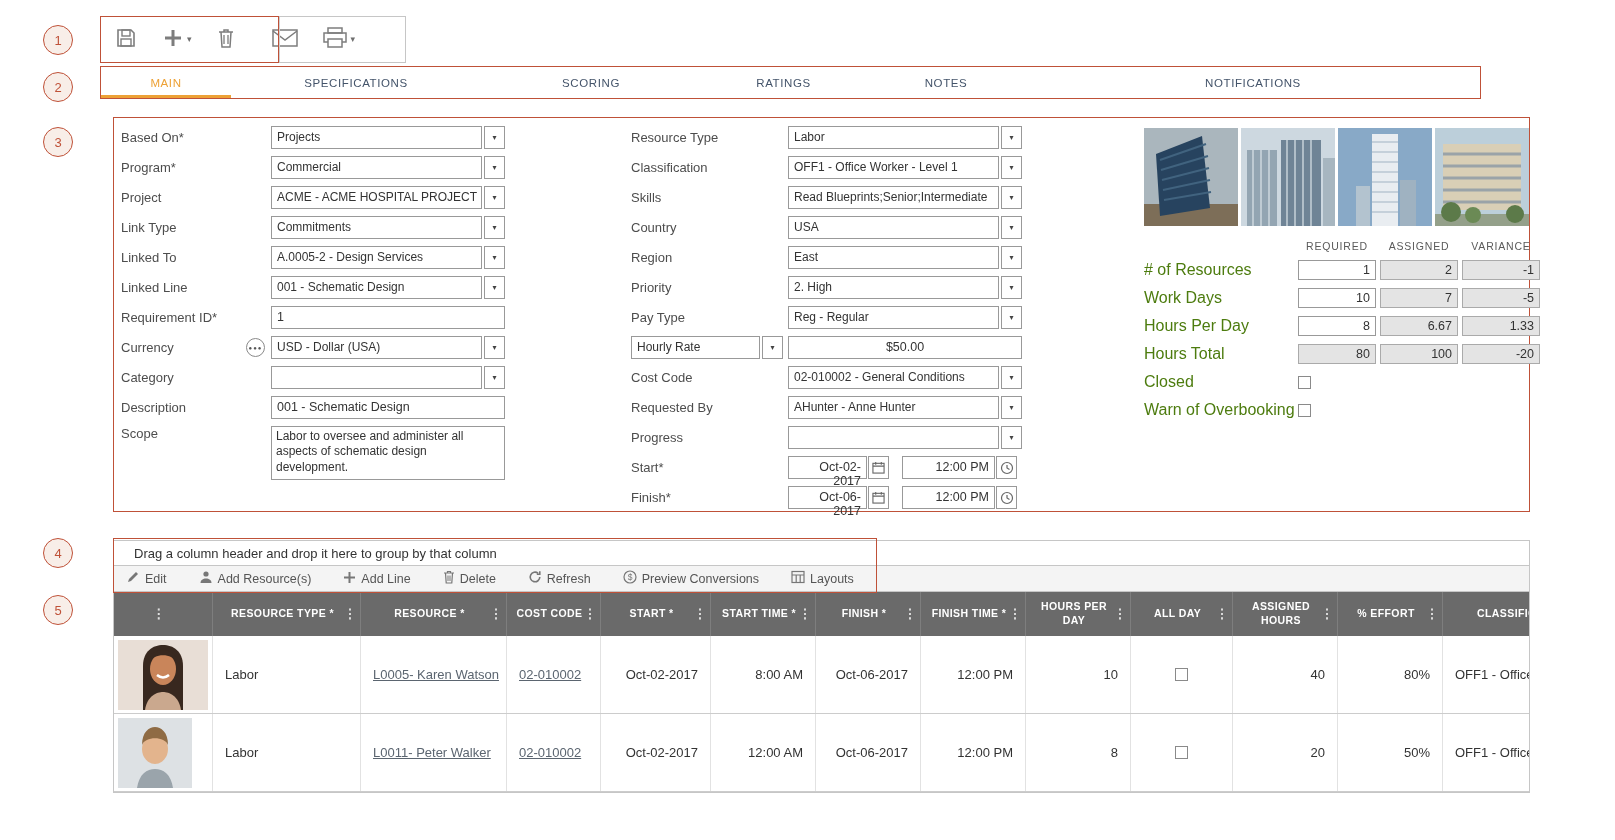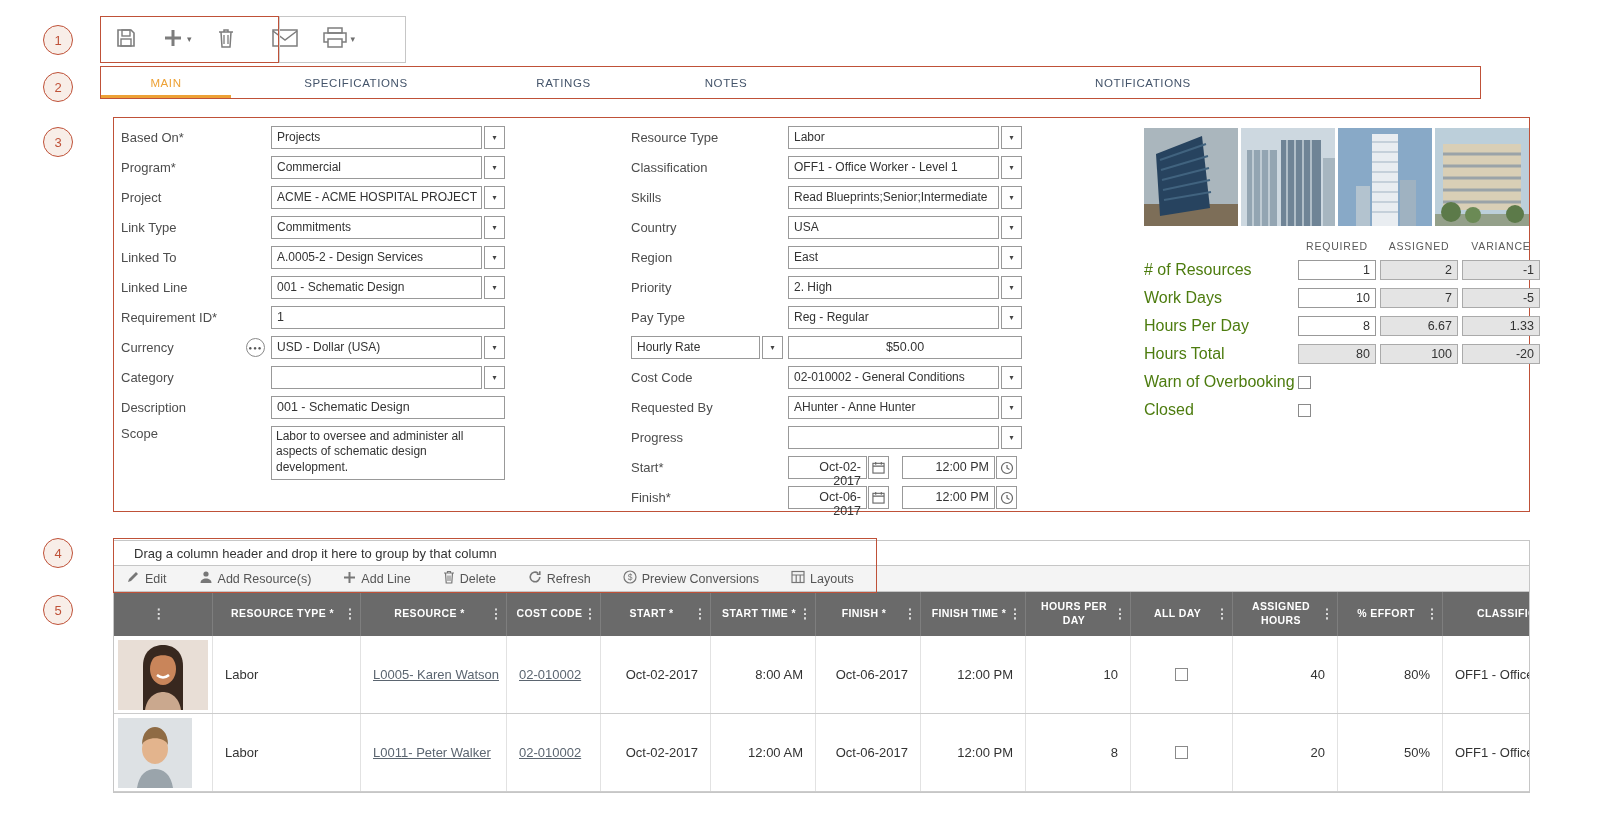--- a/index.html
+++ b/index.html
@@ -129,20 +129,21 @@
         </svg></span>
     <span class="caret">▾</span>
   </button>
 </div>
 
 <div class="annot" style="left:100px;top:16px;width:179px;height:47px"></div>
 
 <div class="tabbar">
   <div class="tab tw0 active">MAIN</div>
   <div class="tab tw1">SPECIFICATIONS</div>
+  <div class="tab tw2">SCORING</div>
   <div class="tab tw3">RATINGS</div>
   <div class="tab tw4">NOTES</div>
   <div class="tab tw6">NOTIFICATIONS</div>
 </div>
 
 <div class="formbox">
 
   <div class="fcol-left">
     <div class="frow">
       <span class="flabel">Based On*</span>
@@ -399,25 +400,25 @@
       <span class="sumcell ro">6.67</span>
       <span class="sumcell ro">1.33</span>
     </div>
     <div class="sumrow">
       <span class="sumlabel">Hours Total</span>
       <span class="sumcell ro">80</span>
       <span class="sumcell ro">100</span>
       <span class="sumcell ro">-20</span>
     </div>
     <div class="chkrow">
+      <span class="sumlabel">Closed</span>
+      <span class="checkbox"></span>
+    </div>
+    <div class="chkrow">
       <span class="sumlabel">Warn of Overbooking</span>
-      <span class="checkbox"></span>
-    </div>
-    <div class="chkrow">
-      <span class="sumlabel">Closed</span>
       <span class="checkbox"></span>
     </div>
   </div>
 </div>
 
 <div class="groupbar">
   <span>Drag a column header and drop it here to group by that column</span>
 </div>
 
 <div class="grid-toolbar">

